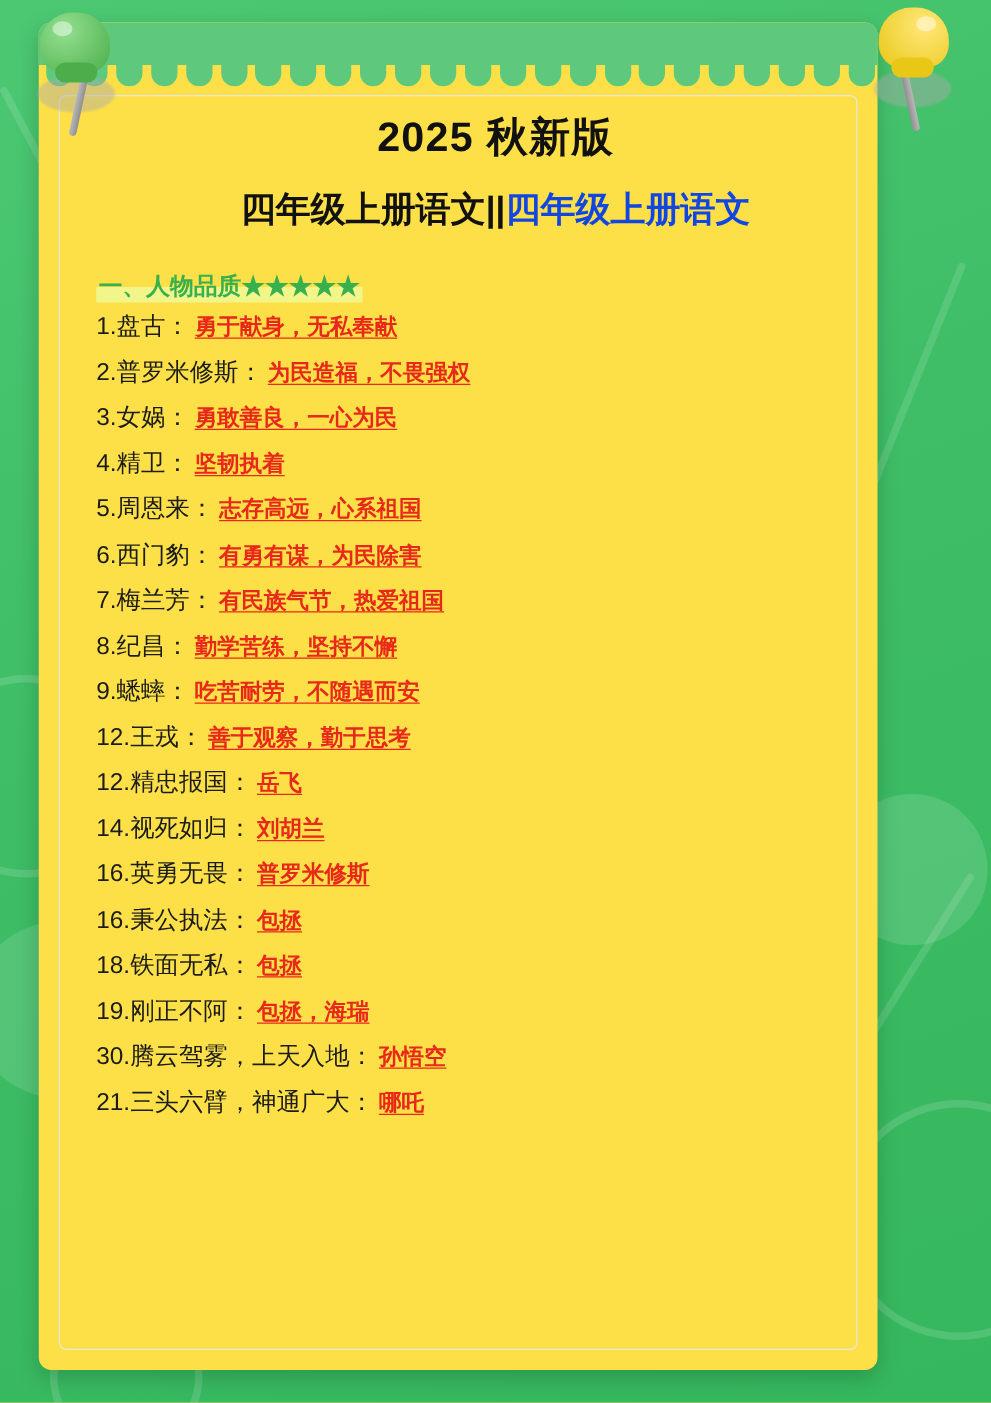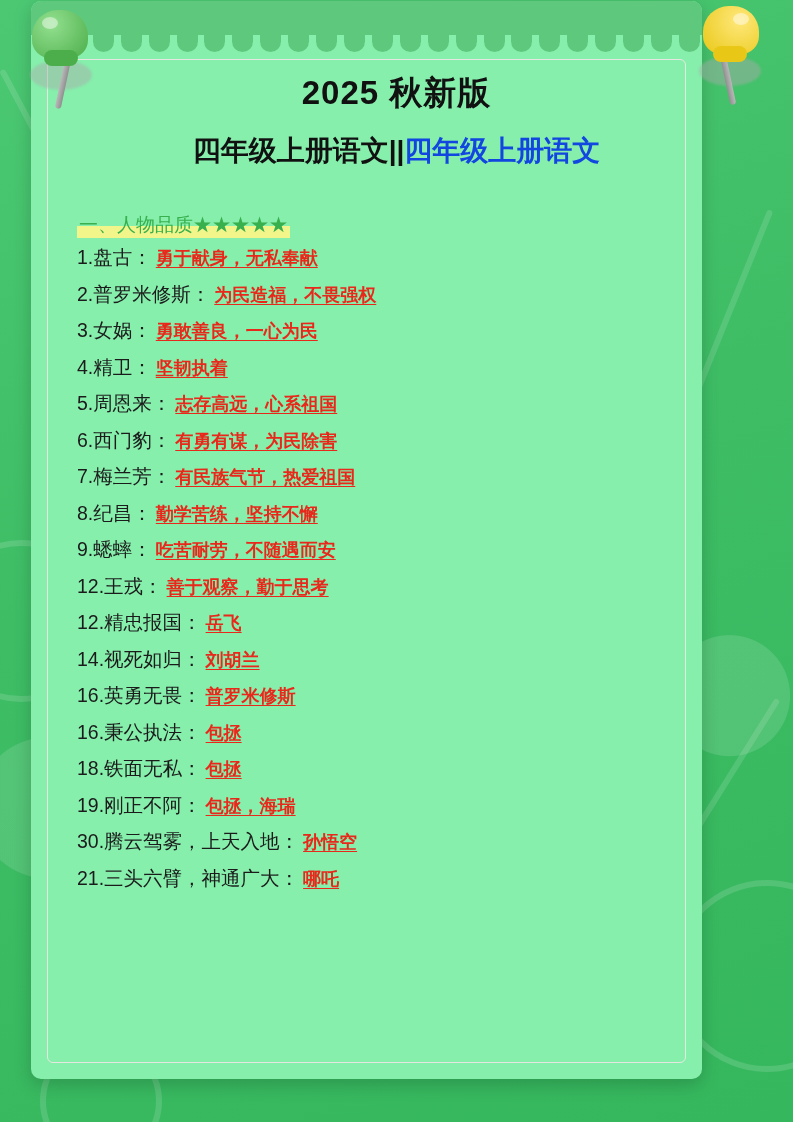--- a/index.html
+++ b/index.html
@@ -41,24 +41,24 @@
     border-radius: 50%;
   }
   .bg-ring.r1 { left: -60px; top: 540px; width: 150px; height: 150px; }
   .bg-ring.r2 { right: -70px; top: 880px; width: 180px; height: 180px; }
   .bg-ring.r3 { left: 40px; top: 1040px; width: 110px; height: 110px; }
 
   
   .sheet {
     position: absolute;
     left: 31px;
-    top: 1px;
+    top: 18px;
     width: 671px;
     height: 1078px;
-    background: #86efac;
+    background: #fde047;
     border-radius: 10px;
     box-shadow: 0 6px 18px rgba(0,0,0,0.18);
     overflow: hidden;
   }
   .sheet-inner-line {
     position: absolute;
     left: 16px;
     top: 58px;
     right: 16px;
     bottom: 16px;
@@ -177,23 +177,23 @@
     text-align: center;
     font-size: 28px;
     font-weight: bold;
     margin: 16px 0 6px 0;
     white-space: nowrap;
   }
   .title-sub .part-a { color: #111111; }
   .title-sub .part-b { color: #1246e0; }
 
   .section-head {
-    margin: 36px 0 10px 18px;
+    margin: 23px 0 10px 18px;
     font-size: 19px;
-    font-weight: normal;
+    font-weight: bold;
     color: #38b04e;
     display: inline-block;
     background: linear-gradient(transparent 52%, #f2f58a 52%);
     padding: 0 2px;
   }
 
   .list {
     margin: 0;
     padding: 0 0 0 18px;
     list-style: none;

